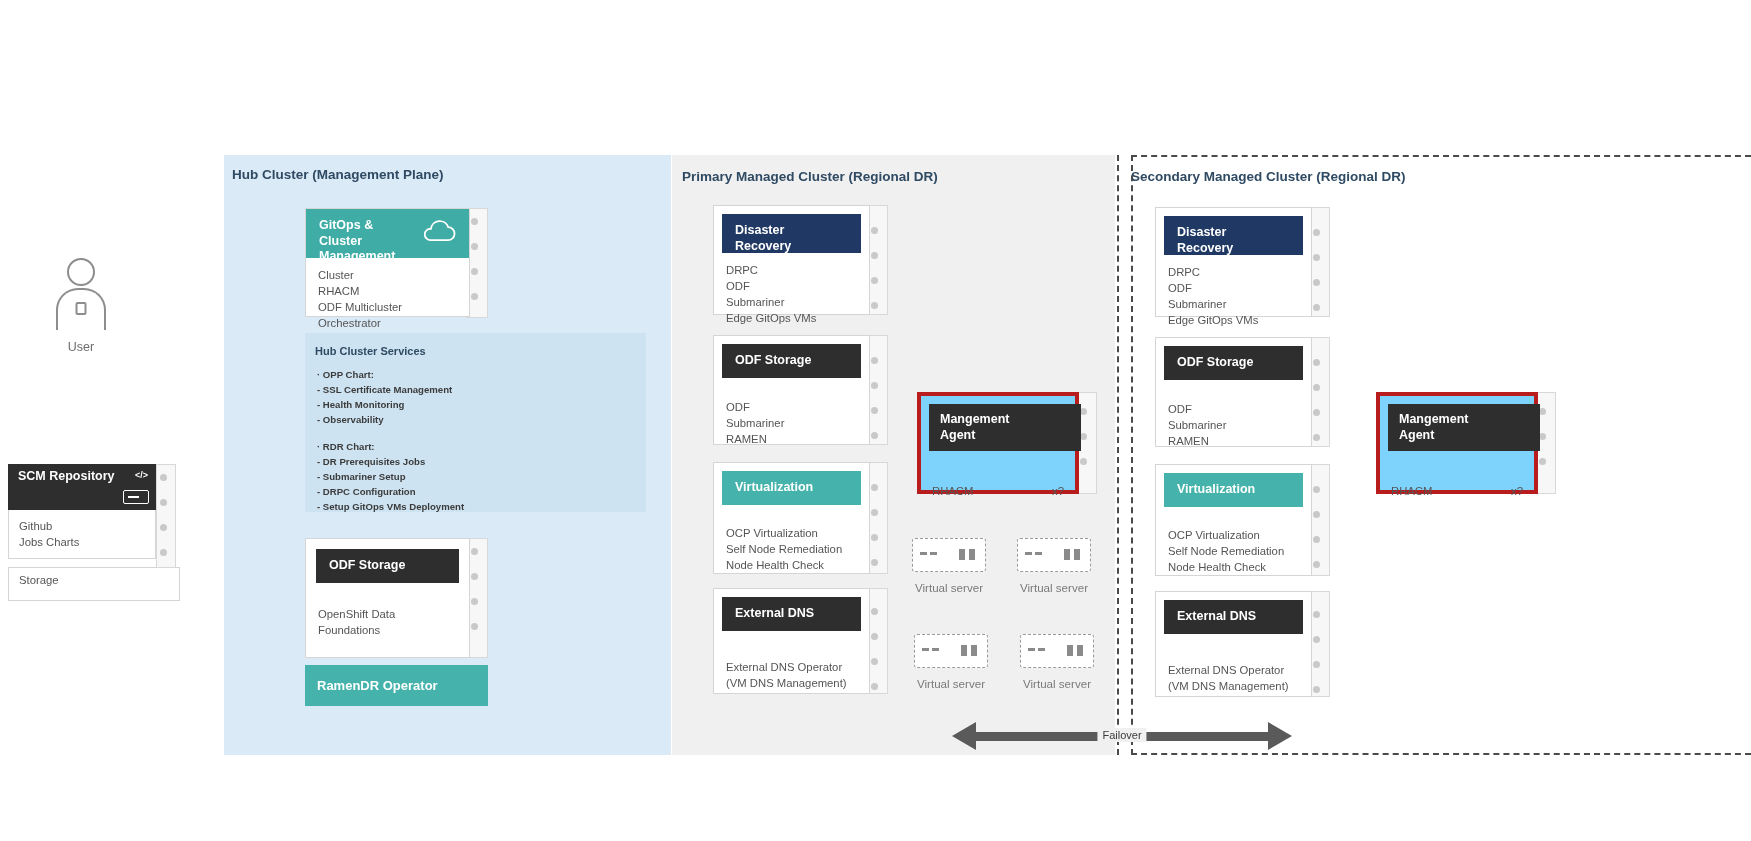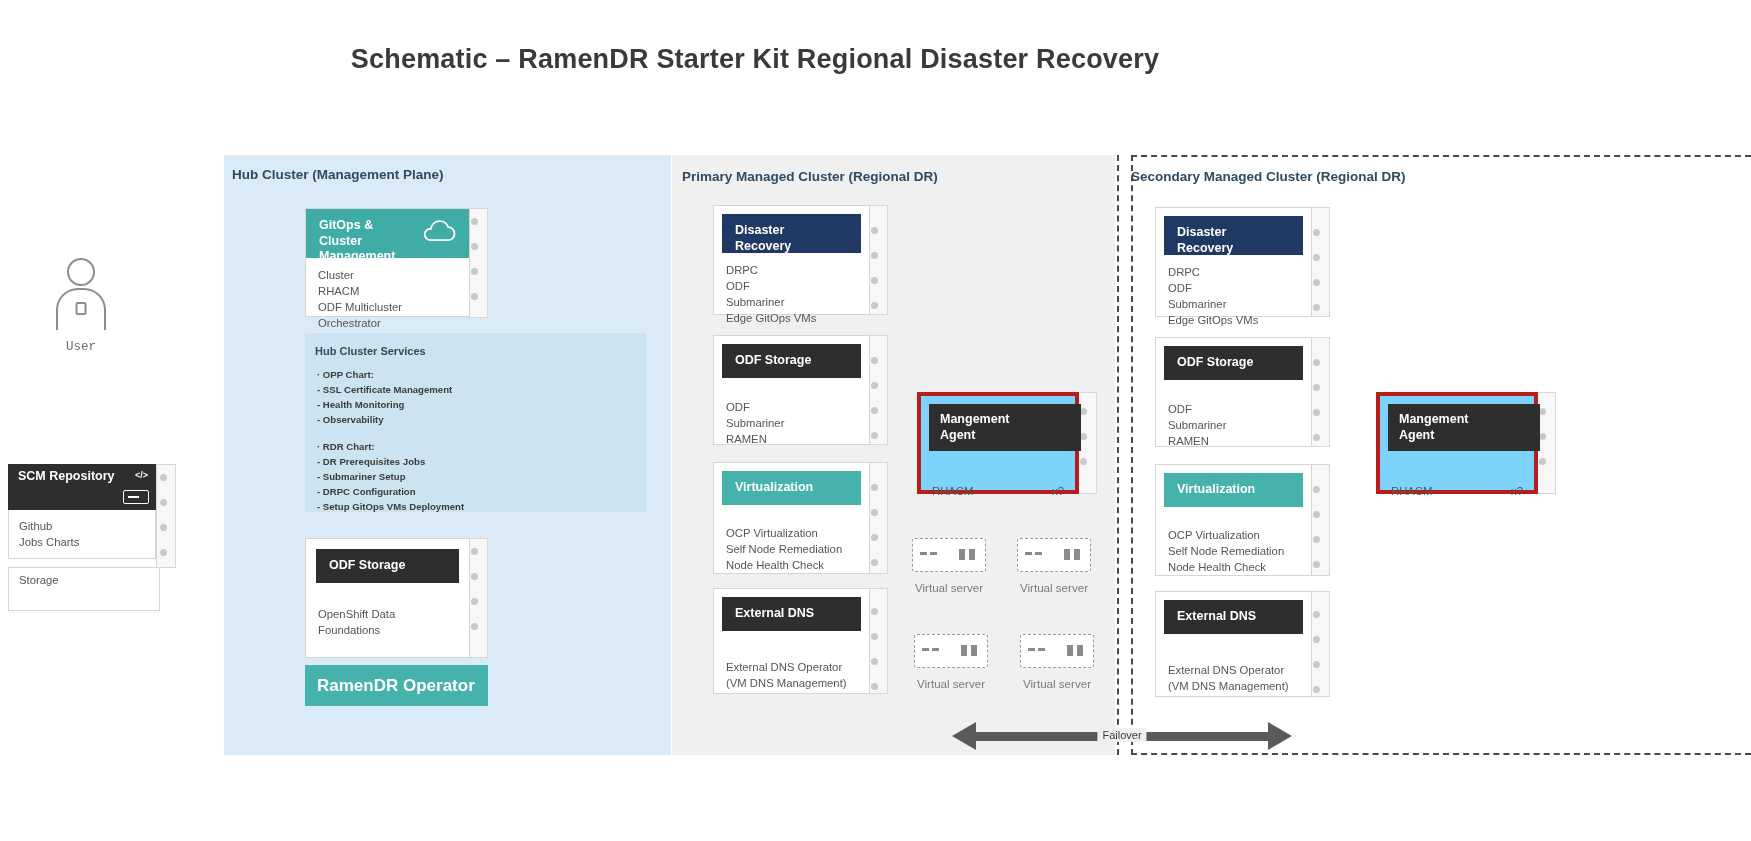--- a/index.html
+++ b/index.html
@@ -68,21 +68,21 @@
     border: 2px solid #8d8d8d;
     border-bottom: none;
     border-radius: 22px 22px 0 0;
     position: relative;
   }
   .user-badge {
     position: absolute; left: 50%; top: 12px; transform: translateX(-50%);
     width: 11px; height: 13px; border: 2px solid #8d8d8d; border-radius: 2px;
   }
   .user-label {
-    margin-top: 10px; font-size: 12.5px; color: #6d6d6d; font-family: Liberation Mono, monospace;
+    margin-top: 10px; font-size: 12.5px; color: #6d6d6d;
   }
 
   
   .stack { position: absolute; }
   .stack .shadow-layer {
     position: absolute; background: #f7f7f7; border: 1px solid #d8d8d8;
   }
   .dots { position: absolute; width: 12px; }
   .dots i {
     display: block; width: 7px; height: 7px; border-radius: 50%;
@@ -129,21 +129,21 @@
   }
   .hub-services .lines {
     padding: 11px 0 0 12px;
     font-size: 9.6px; font-weight: bold; color: #3b3b3b; line-height: 1.56;
   }
   .ramen-operator {
     position: absolute;
     left: 305px; top: 665px;
     width: 183px; height: 41px;
     background: #45b3ab;
-    color: #fff; font-size: 17px; font-weight: bold;
+    color: #fff; font-size: 13px; font-weight: bold;
     display: flex; align-items: center; padding-left: 12px;
   }
 
   
   .scm-wrap { position: absolute; left: 8px; top: 464px; width: 180px; }
   .scm-head {
     position: relative;
     width: 148px; height: 46px; background: #2e2e2e; color: #fff;
     font-size: 12.5px; font-weight: bold; padding: 5px 10px; line-height: 1.22;
   }
@@ -156,22 +156,22 @@
   }
   .scm-chip::after {
     content: ""; position: absolute; left: 4px; top: 5px;
     width: 11px; height: 2px; background: #fff;
   }
   .scm-body {
     width: 148px; border: 1px solid #d5d5d5; border-top: none; background: #fff;
     padding: 8px 10px; font-size: 11.3px; color: #555; line-height: 1.42;
   }
   .scm-storage {
-    margin-top: 8px; width: 152px; border: 1px solid #d5d5d5; background: #fff;
-    padding: 6px 10px 24px 10px; font-size: 11.3px; color: #555;
+    margin-top: 8px; width: 172px; border: 1px solid #d5d5d5; background: #fff;
+    padding: 6px 10px 14px 10px; font-size: 11.3px; color: #555;
   }
 
   
   .mgmt {
     position: absolute;
     background: #7dd3fc; border: 4px solid #b91c1c;
   }
   .mgmt .mg-head {
     background: #2e2e2e; color: #fff; font-weight: bold; font-size: 12.5px;
     padding: 8px 11px; line-height: 1.25; width: 152px;
@@ -221,21 +221,20 @@
   .divider-dash {
     position: absolute; left: 1117px; top: 155px; width: 0; height: 600px;
     border-left: 2px dashed #4a4a4a;
   }
 </style>
 </head>
 <body>
 
 <div id="canvas">
 
-  <div class="title">Schematic – RamenDR Starter Kit Regional Disaster Recovery</div>
 
   <div class="panel-hub"></div>
   <div class="panel-primary"></div>
   <div class="panel-secondary"></div>
   <div class="divider-dash"></div>
 
   <div class="panel-title" style="left:232px; top:167px;">Hub Cluster (Management Plane)</div>
   <div class="panel-title" style="left:682px; top:169px;">Primary Managed Cluster (Regional DR)</div>
   <div class="panel-title" style="left:1131px; top:169px;">Secondary Managed Cluster (Regional DR)</div>
 

